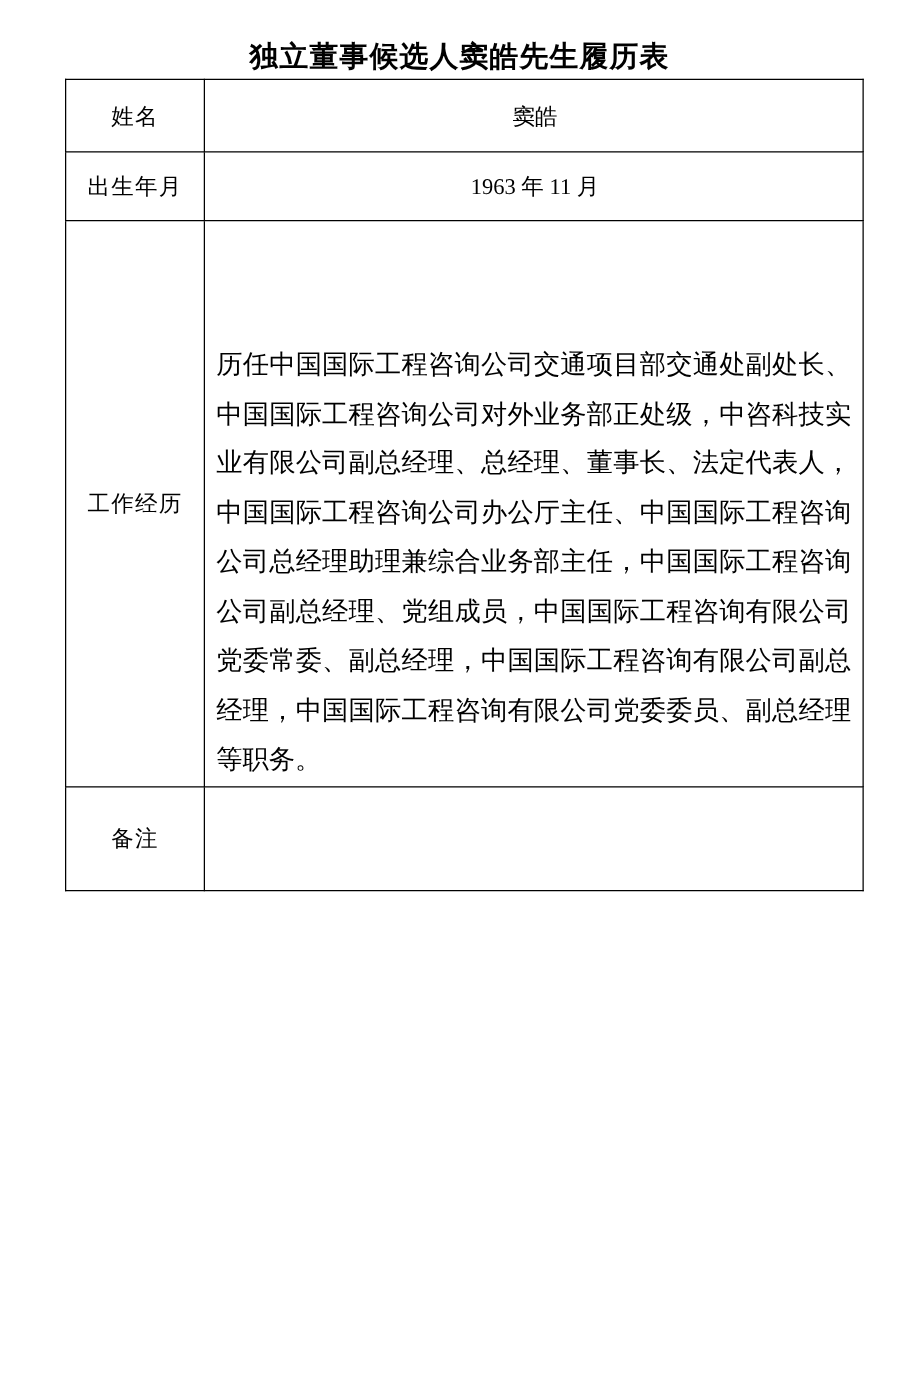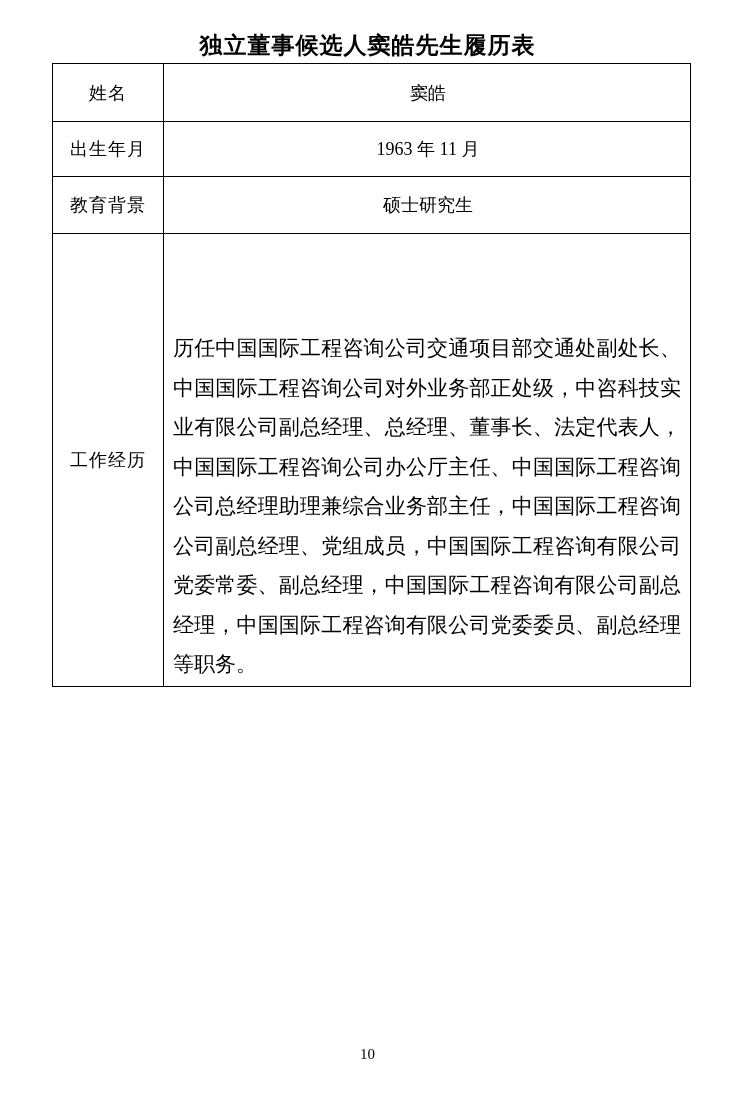--- a/index.html
+++ b/index.html
@@ -90,26 +90,25 @@
   <table class="resume-table">
     <tbody>
       <tr class="r1">
         <td class="label-cell">姓名</td>
         <td class="value-cell">窦皓</td>
       </tr>
       <tr class="r3">
         <td class="label-cell">出生年月</td>
         <td class="value-cell">1963 年 11 月</td>
       </tr>
-      <tr class="r4">
-        <td class="label-cell">教育背景</td>
-        <td class="value-cell">硕士研究生</td>
-      </tr>
       <tr class="r5">
         <td class="label-cell">工作经历</td>
         <td class="value-cell">历任中国国际工程咨询公司交通项目部交通处副处长、中国国际工程咨询公司对外业务部正处级，中咨科技实业有限公司副总经理、总经理、董事长、法定代表人，中国国际工程咨询公司办公厅主任、中国国际工程咨询公司总经理助理兼综合业务部主任，中国国际工程咨询公司副总经理、党组成员，中国国际工程咨询有限公司党委常委、副总经理，中国国际工程咨询有限公司副总经理，中国国际工程咨询有限公司党委委员、副总经理等职务。</td>
       </tr>
+      <tr class="r6">
+        <td class="label-cell">备注</td>
+        <td class="value-cell"></td>
+      </tr>
     </tbody>
   </table>
 
-  <div class="page-number">10</div>
 
 </div>
 
 </body></html>

